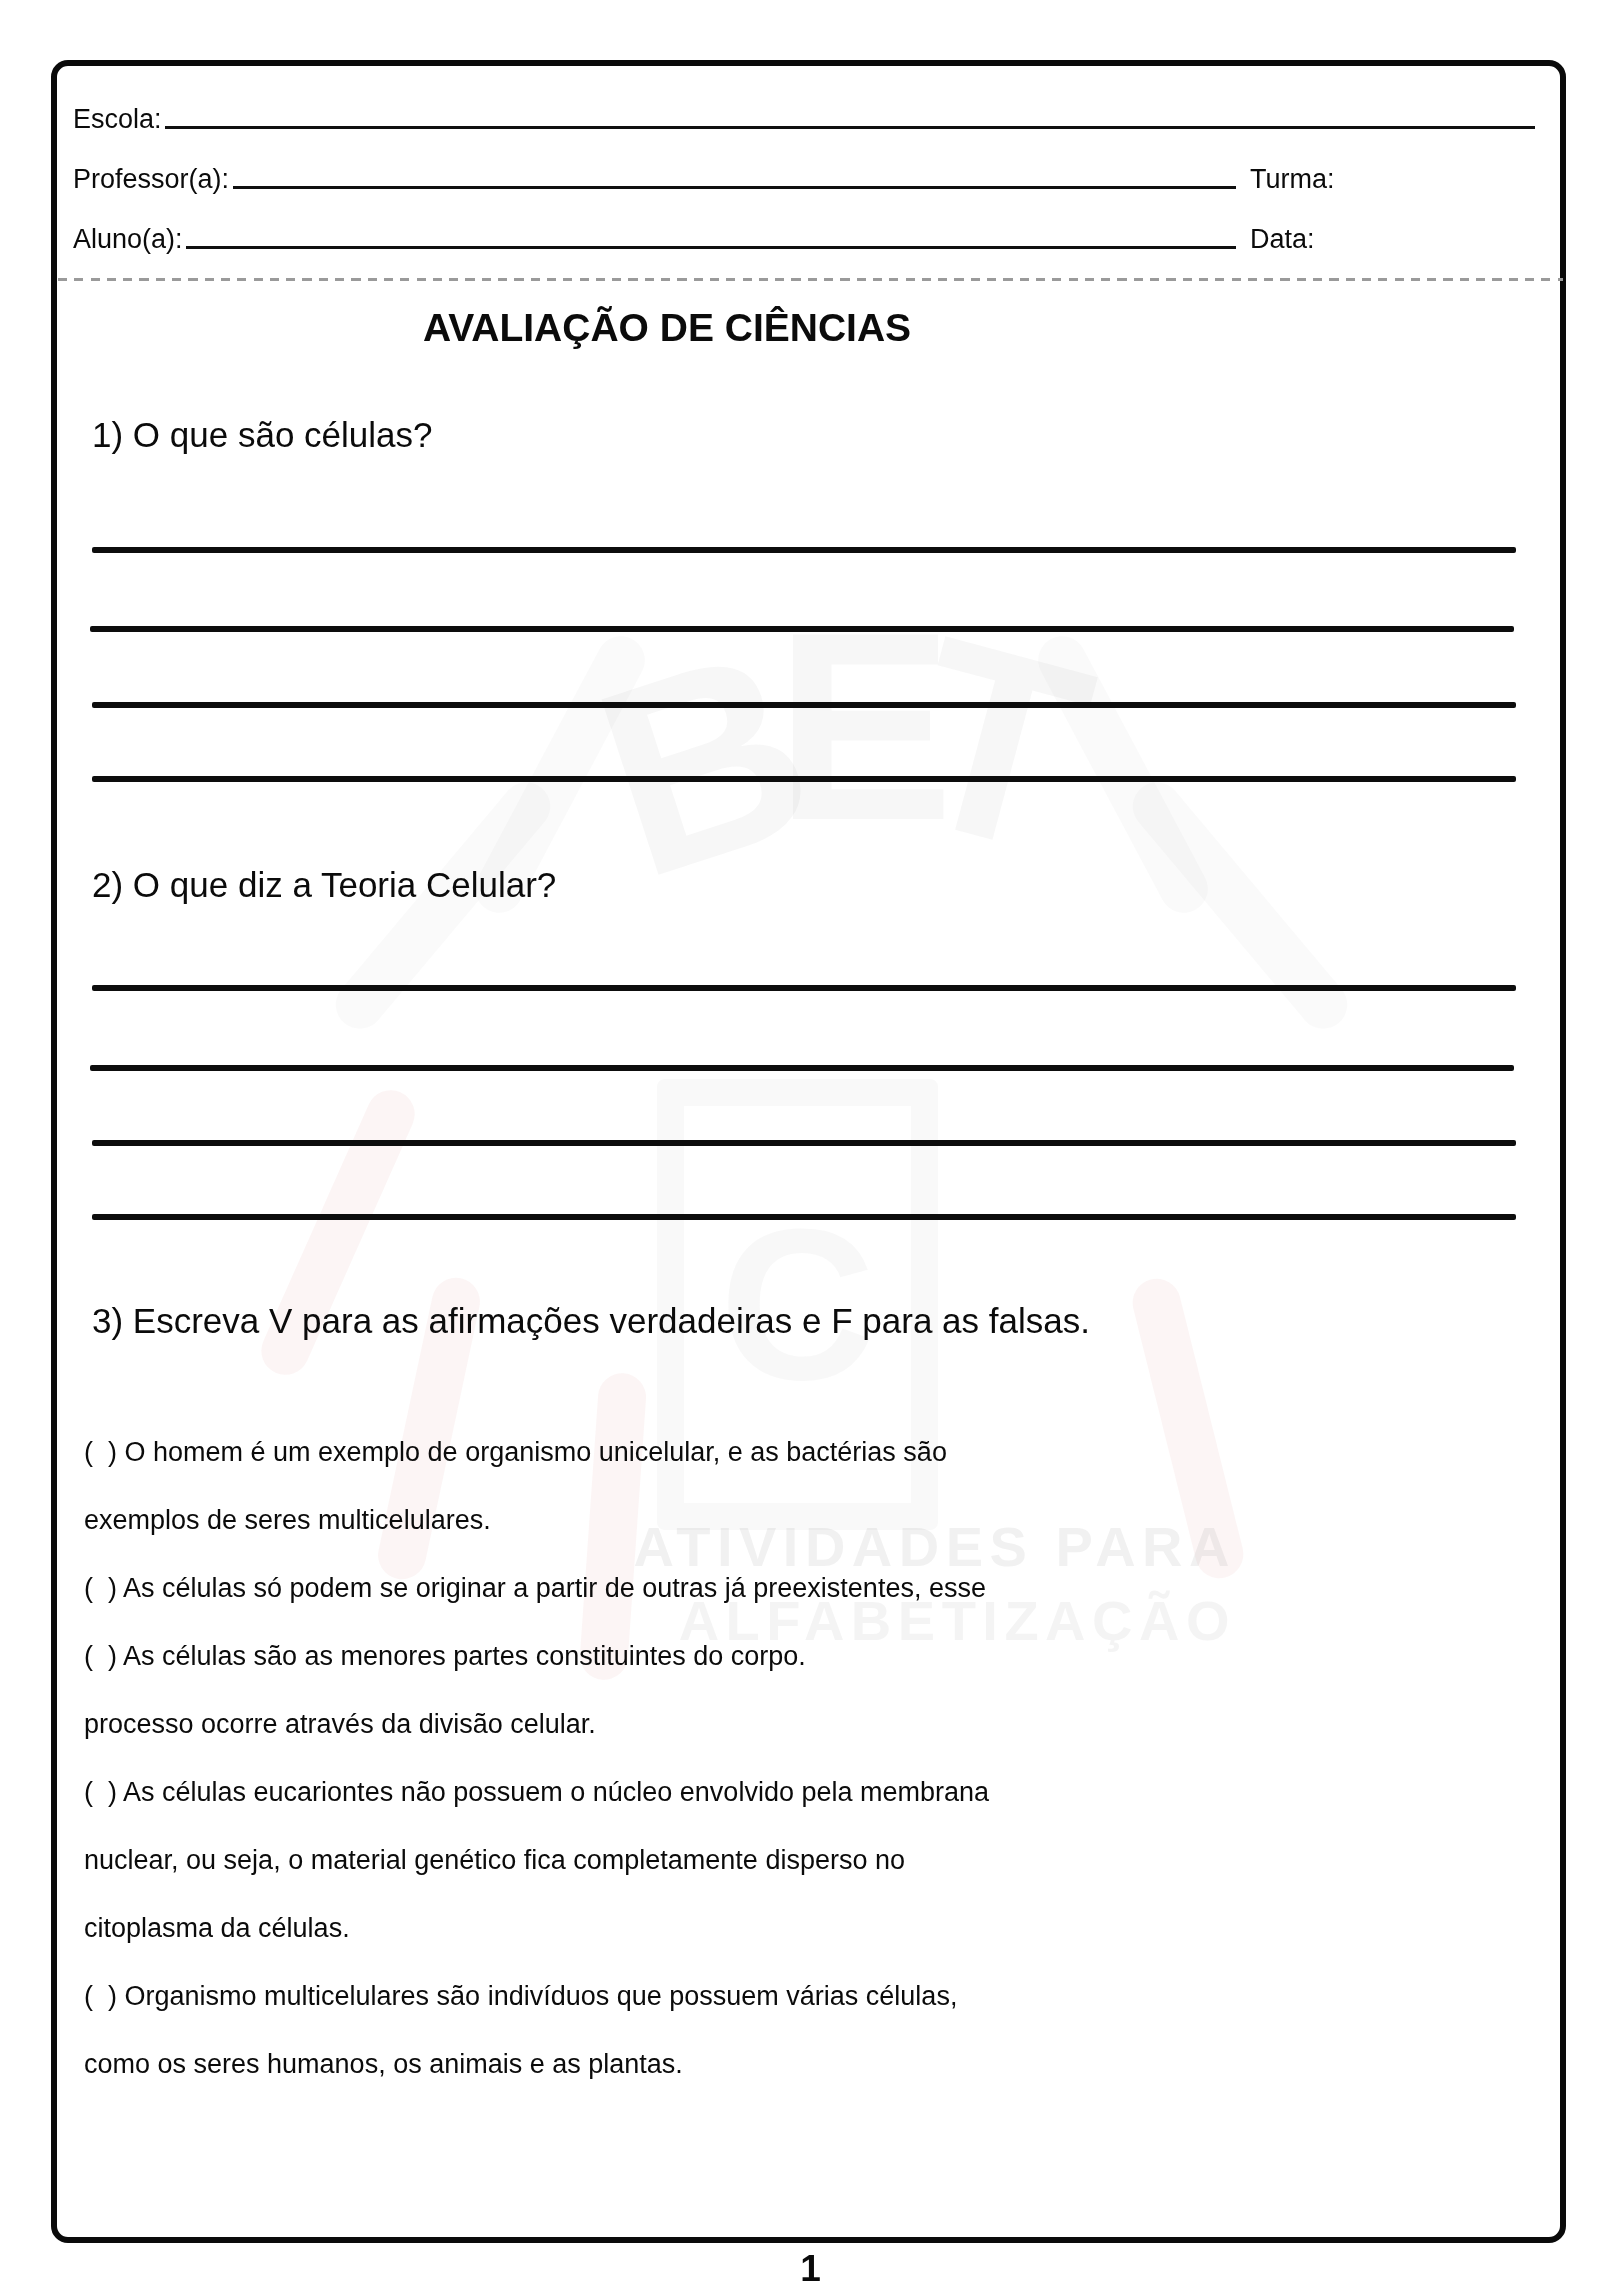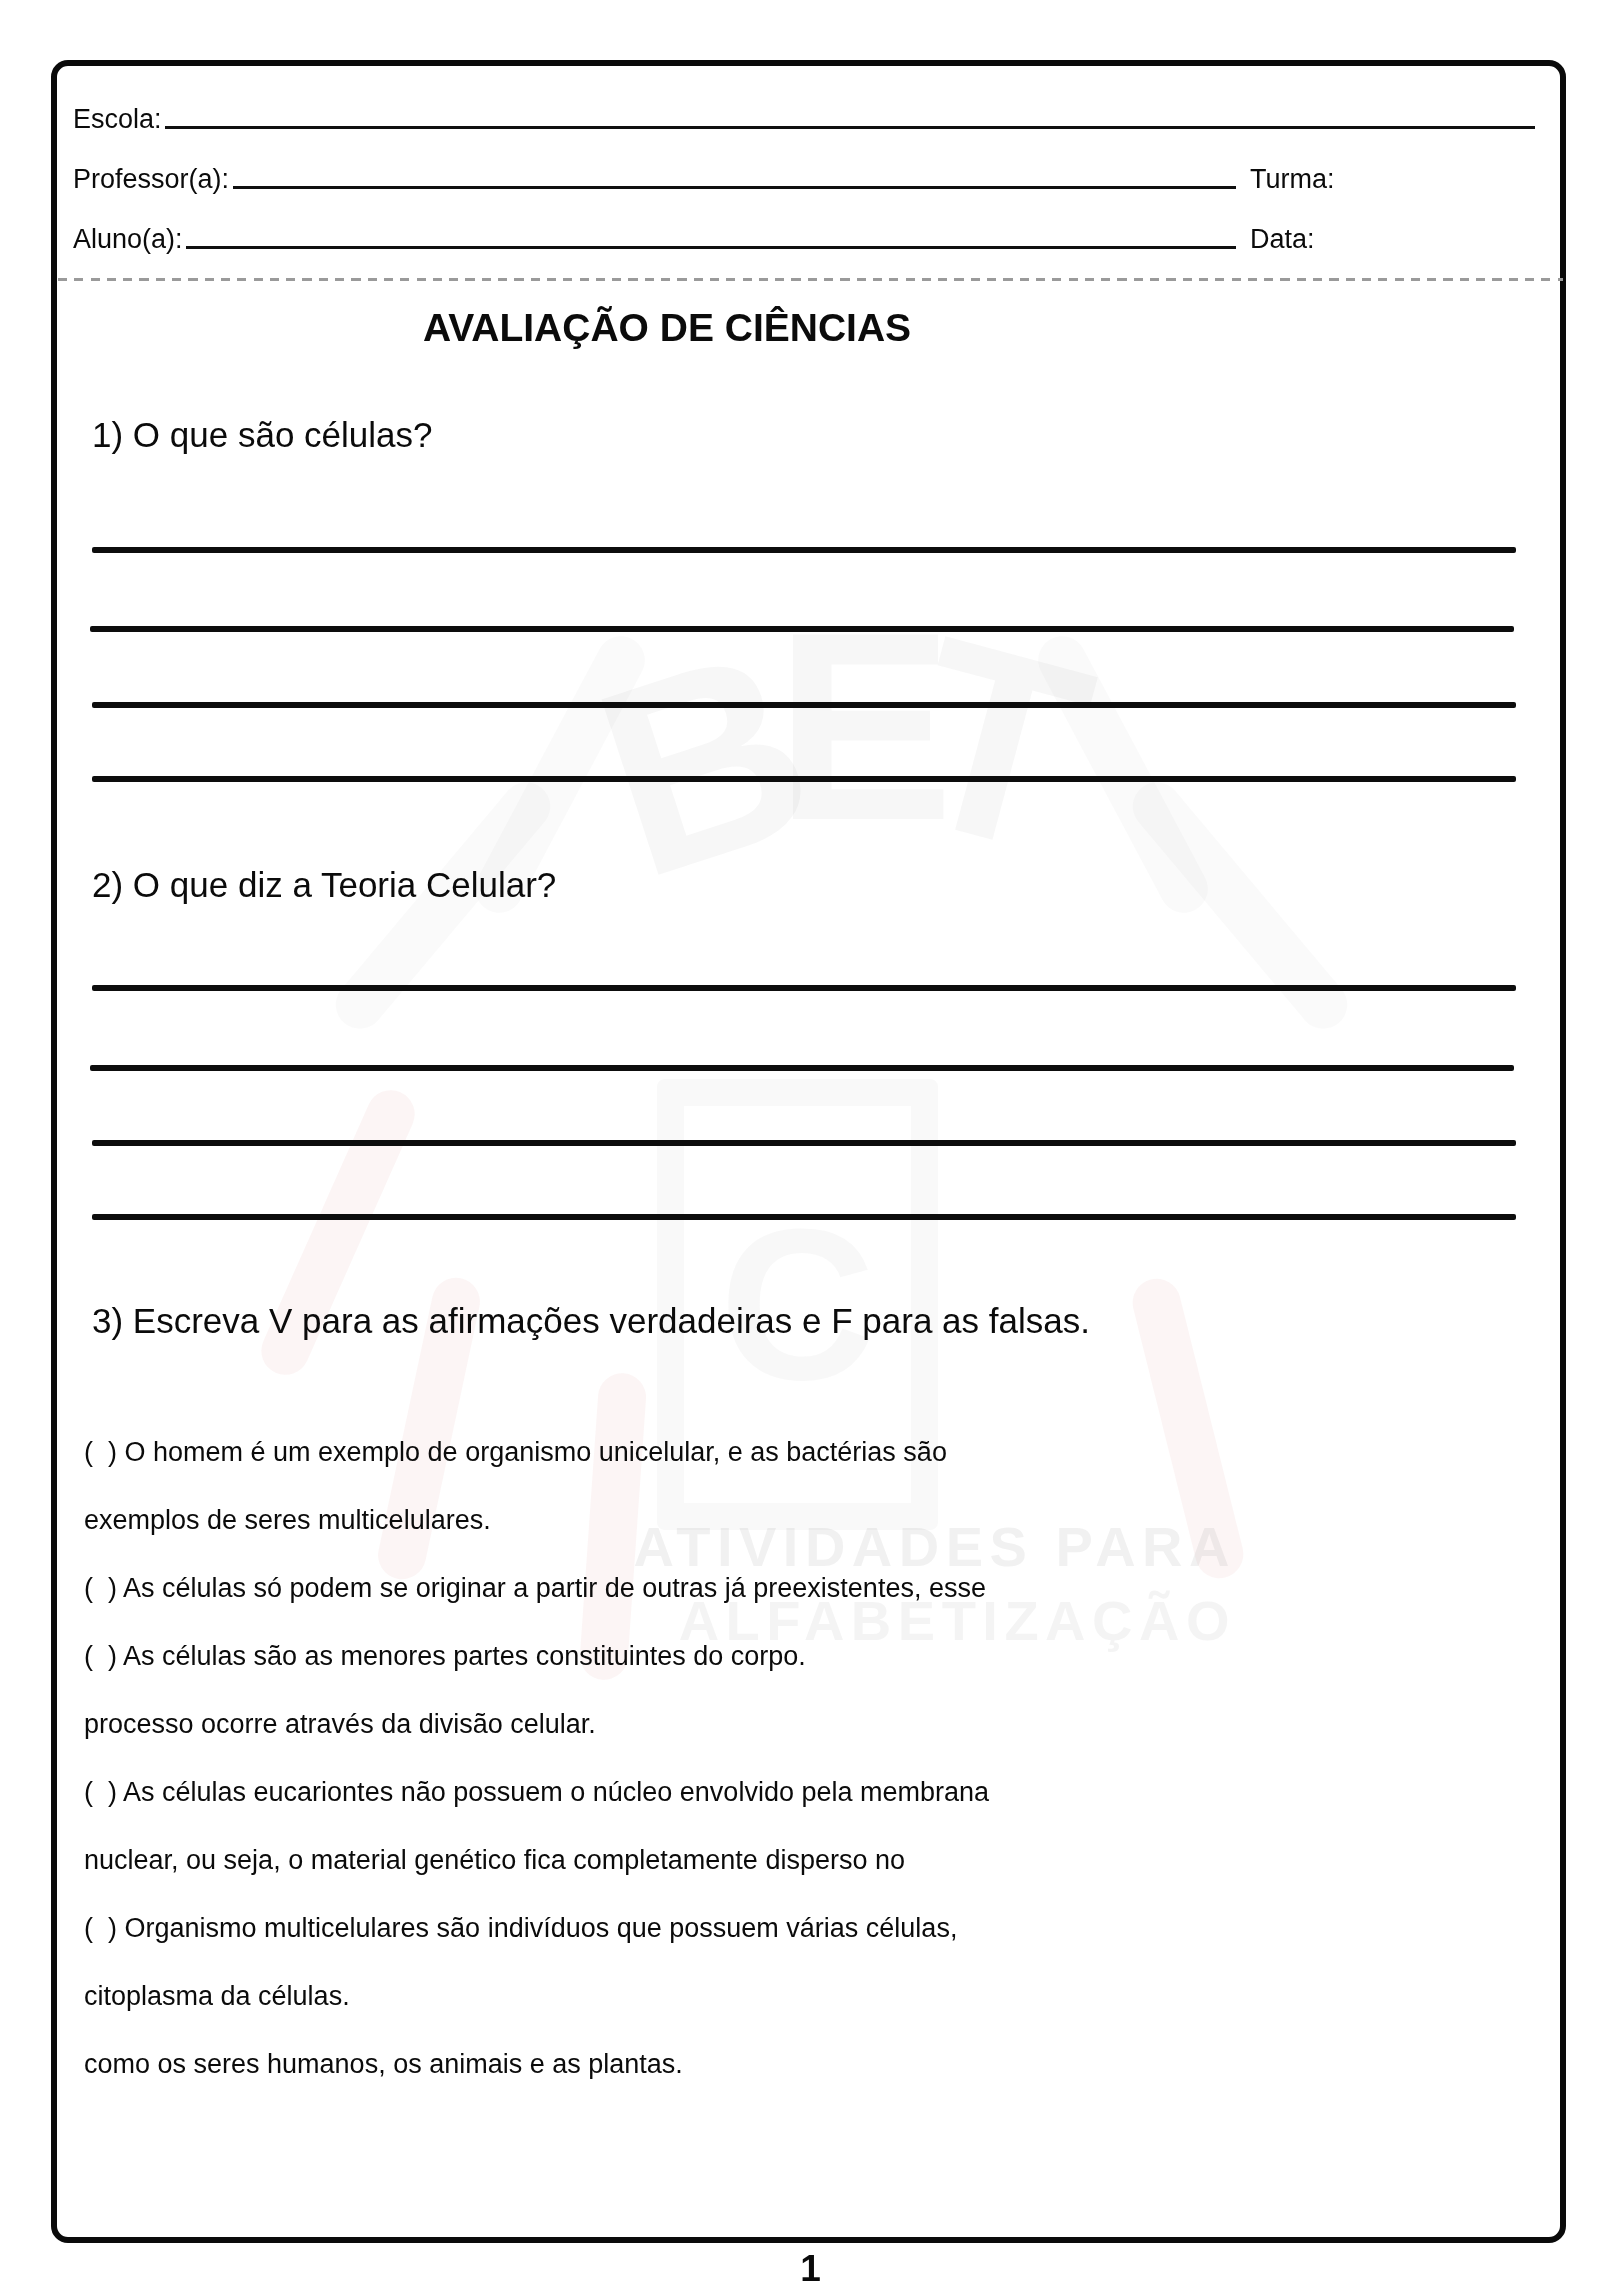--- a/index.html
+++ b/index.html
@@ -143,21 +143,21 @@
   <div class="question q3">3) Escreva V para as afirmações verdadeiras e F para as falsas.</div>
 
   <div class="statements">
     <div class="statement-line">(  ) O homem é um exemplo de organismo unicelular, e as bactérias são</div>
     <div class="statement-line">exemplos de seres multicelulares.</div>
     <div class="statement-line">(  ) As células só podem se originar a partir de outras já preexistentes, esse</div>
     <div class="statement-line">(  ) As células são as menores partes constituintes do corpo.</div>
     <div class="statement-line">processo ocorre através da divisão celular.</div>
     <div class="statement-line">(  ) As células eucariontes não possuem o núcleo envolvido pela membrana</div>
     <div class="statement-line">nuclear, ou seja, o material genético fica completamente disperso no</div>
+    <div class="statement-line">citoplasma da células.</div>
     <div class="statement-line">(  ) Organismo multicelulares são indivíduos que possuem várias células,</div>
-    <div class="statement-line">citoplasma da células.</div>
     <div class="statement-line">como os seres humanos, os animais e as plantas.</div>
   </div>
 
   <div class="page-number">1</div>
 
 </div>
 
 
 </body></html>

